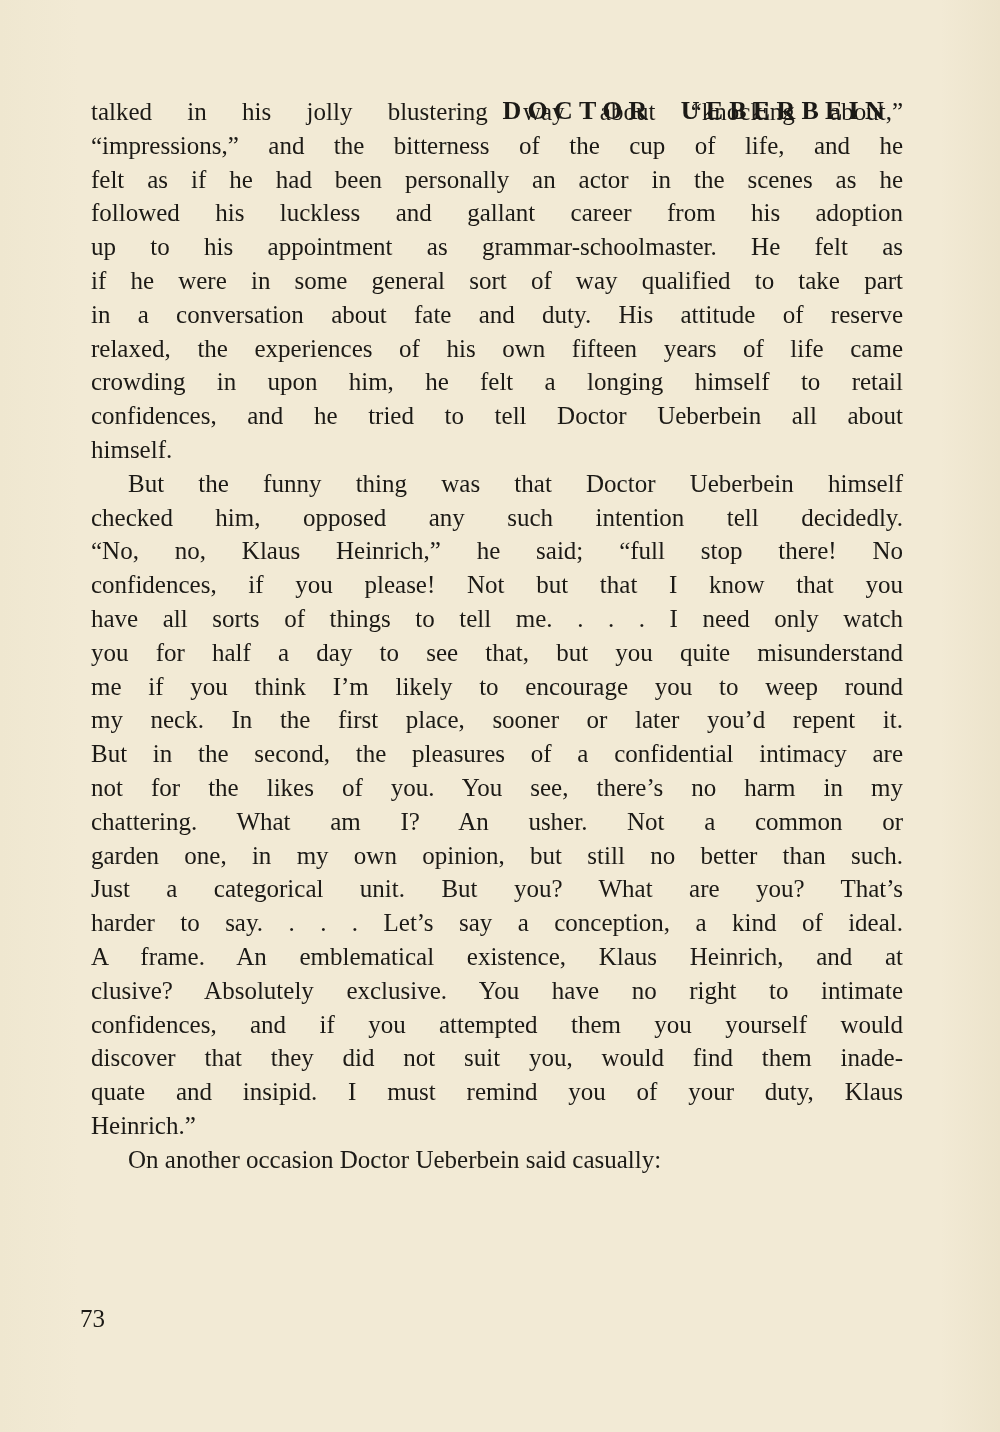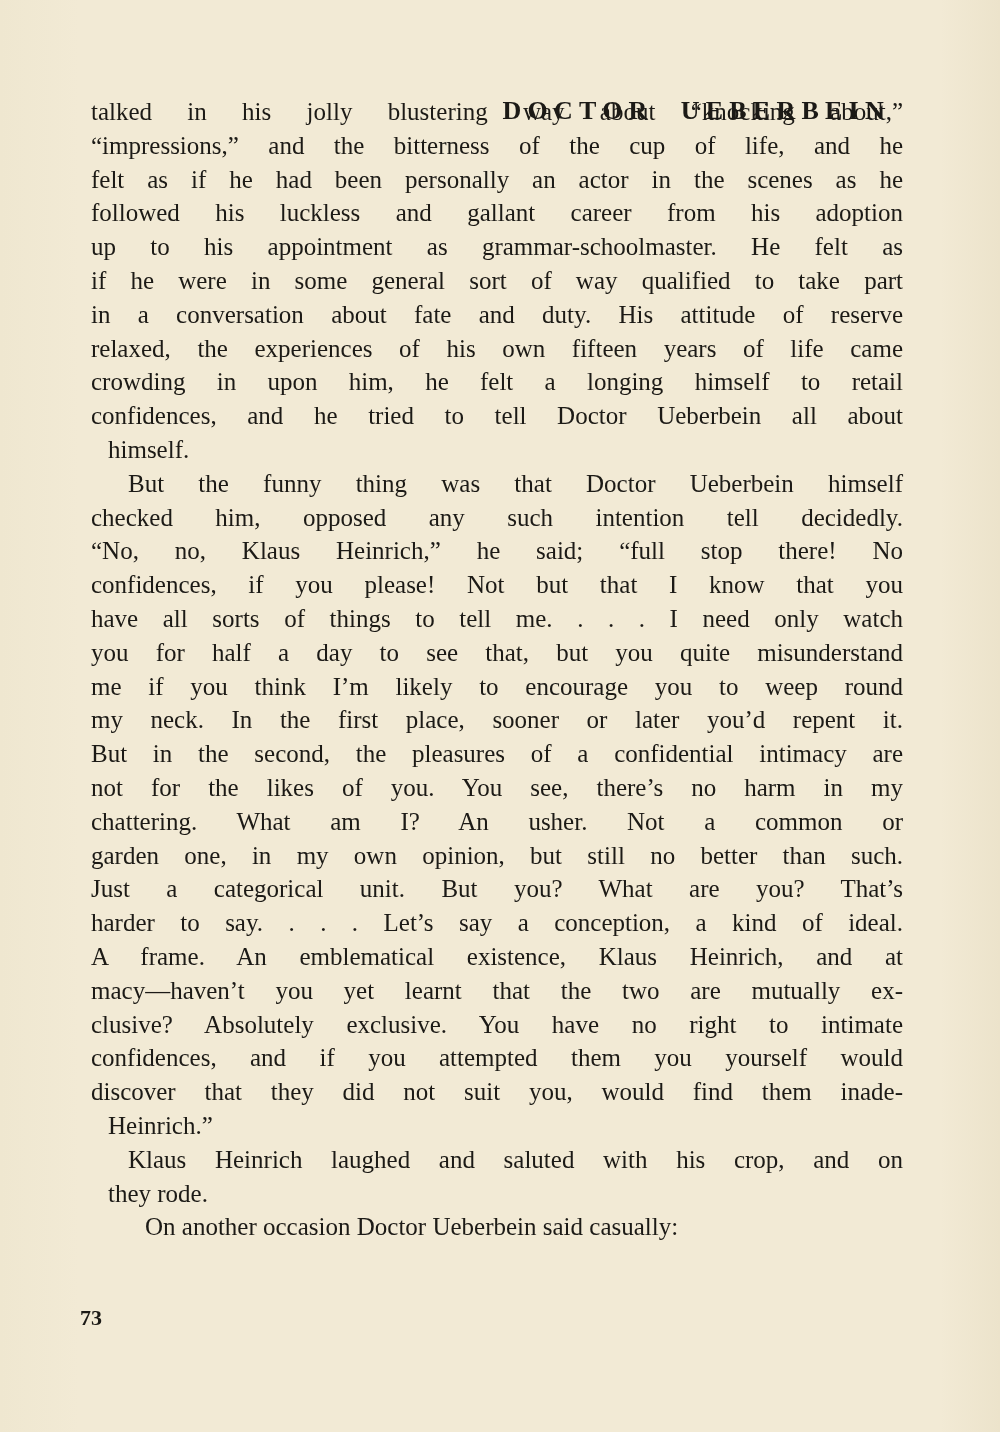--- a/index.html
+++ b/index.html
@@ -42,31 +42,29 @@
   .paragraph {
     margin: 0;
   }
   .line {
     text-align: justify;
     text-align-last: justify;
     white-space: normal;
   }
   .line.last {
     text-align-last: left;
-    margin-left: 17px;
   }
   .line.indent {
     text-indent: 37px;
   }
   .page-number {
     position: absolute;
     left: 80px;
     top: 1305px;
-    font-size: 22px;
-    font-weight: bold;
+    font-size: 25px;
   }
 </style>
 </head>
 <body>
 
 <div class="page">
   <div class="running-header">DOCTOR UEBERBEIN</div>
 
   <div class="page-body">
       <div class="paragraph">
@@ -91,29 +89,25 @@
         <div class="line">you for half a day to see that, but you quite misunderstand</div>
         <div class="line">me if you think I’m likely to encourage you to weep round</div>
         <div class="line">my neck.  In the first place, sooner or later you’d repent it.</div>
         <div class="line">But in the second, the pleasures of a confidential intimacy are</div>
         <div class="line">not for the likes of you.  You see, there’s no harm in my</div>
         <div class="line">chattering.  What am I?  An usher.  Not a common or</div>
         <div class="line">garden one, in my own opinion, but still no better than such.</div>
         <div class="line">Just a categorical unit.  But you?  What are you?  That’s</div>
         <div class="line">harder to say. . . . Let’s say a conception, a kind of ideal.</div>
         <div class="line">A frame.  An emblematical existence, Klaus Heinrich, and at</div>
-        <div class="line">macy—haven’t you yet learnt that the two are mutually ex-</div>
         <div class="line">clusive?  Absolutely exclusive.  You have no right to intimate</div>
         <div class="line">confidences, and if you attempted them you yourself would</div>
         <div class="line">discover that they did not suit you, would find them inade-</div>
+        <div class="line">quate and insipid.  I must remind you of your duty, Klaus</div>
         <div class="line last">Heinrich.”</div>
-      </div>
-      <div class="paragraph">
-        <div class="line indent">Klaus Heinrich laughed and saluted with his crop, and on</div>
-        <div class="line last">they rode.</div>
       </div>
       <div class="paragraph">
         <div class="line last indent">On another occasion Doctor Ueberbein said casually:</div>
       </div>
     </div>
 
   <div class="page-number">73</div>
 </div>
 
 </body></html>

